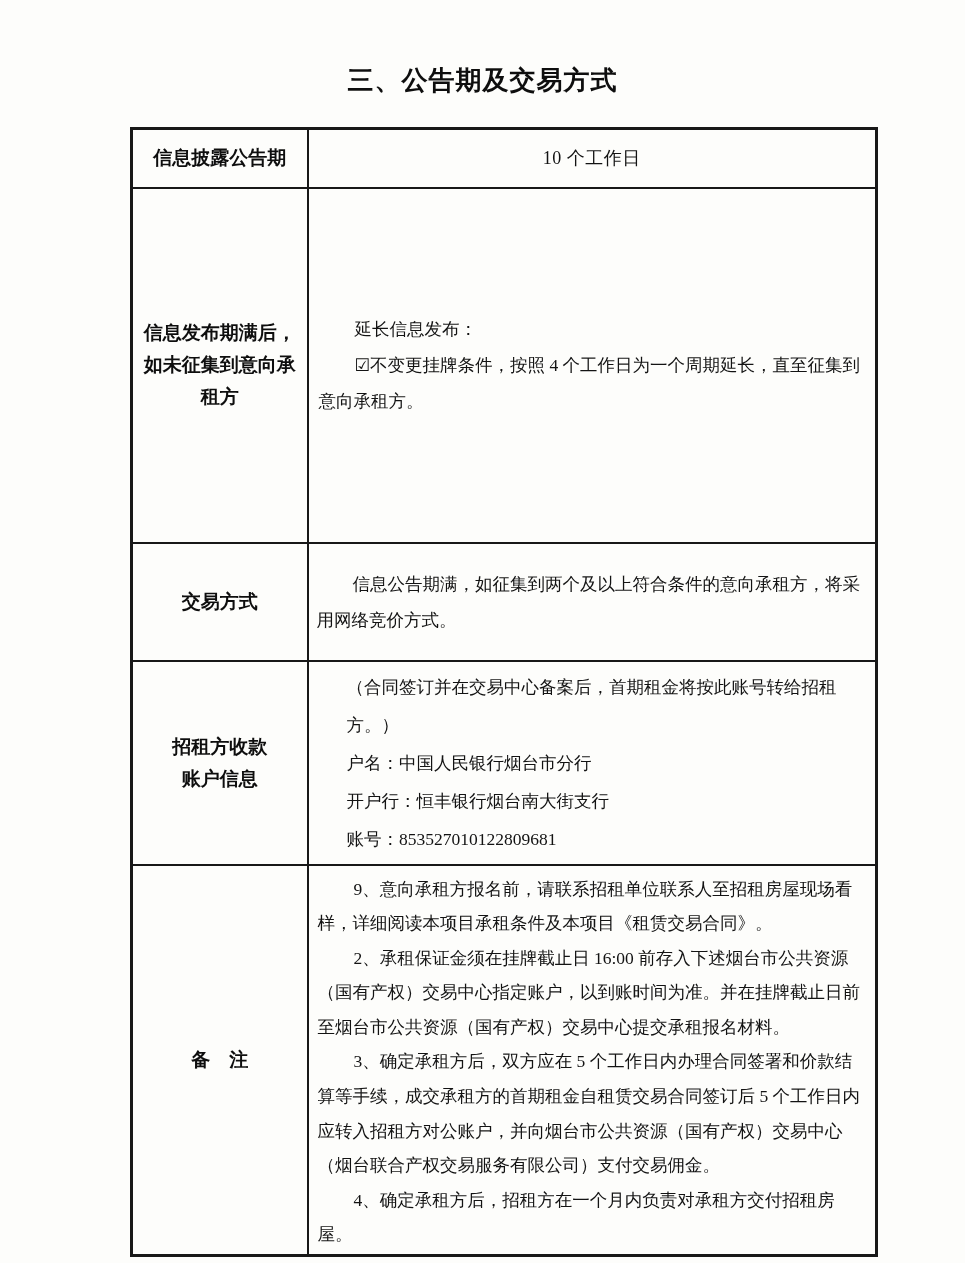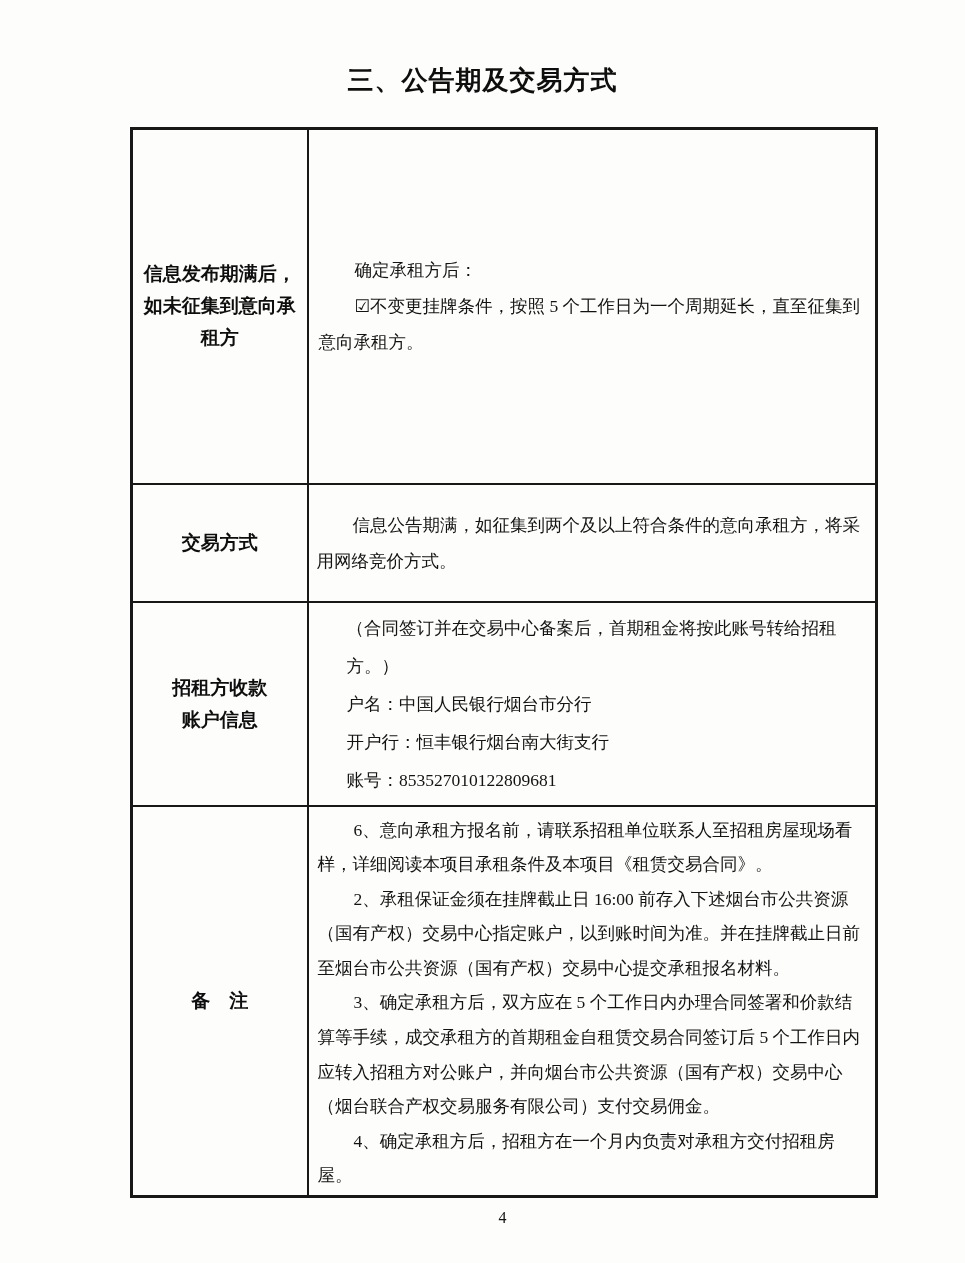--- a/index.html
+++ b/index.html
@@ -82,26 +82,30 @@
   <table class="doc-table">
     <colgroup>
       <col style="width:176px">
       <col style="width:192px">
       <col style="width:190px">
       <col style="width:187px">
     </colgroup>
     <tbody>
 
 
+      <tr style="height:59px">
+        <th>信息披露公告期</th>
+        <td colspan="3" class="val-center">10 个工作日</td>
+      </tr>
 
       <tr style="height:355px">
         <th>信息发布期满后，如未征集到意向承租方</th>
         <td colspan="3" class="extension-cell">
-          <div class="para">确定承租方后：</div>
-          <div class="para">☑不变更挂牌条件，按照 5 个工作日为一个周期延长，直至征集到意向承租方。</div>
+          <div class="para">延长信息发布：</div>
+          <div class="para">☑不变更挂牌条件，按照 4 个工作日为一个周期延长，直至征集到意向承租方。</div>
         </td>
       </tr>
 
       <tr style="height:101px">
         <th>交易方式</th>
         <td colspan="3" class="method-cell">
           <div class="para">信息公告期满，如征集到两个及以上符合条件的意向承租方，将采用网络竞价方式。</div>
         </td>
       </tr>
 
@@ -114,21 +118,21 @@
           <div class="acct-line">（合同签订并在交易中心备案后，首期租金将按此账号转给招租方。）</div>
           <div class="acct-line">户名：中国人民银行烟台市分行</div>
           <div class="acct-line">开户行：恒丰银行烟台南大街支行</div>
           <div class="acct-line">账号：853527010122809681</div>
         </td>
       </tr>
 
       <tr style="height:341px">
         <th>备　注</th>
         <td colspan="3" class="remarks-cell">
-          <div class="para">6、意向承租方报名前，请联系招租单位联系人至招租房屋现场看样，详细阅读本项目承租条件及本项目《租赁交易合同》。</div>
+          <div class="para">9、意向承租方报名前，请联系招租单位联系人至招租房屋现场看样，详细阅读本项目承租条件及本项目《租赁交易合同》。</div>
           <div class="para">2、承租保证金须在挂牌截止日 16:00 前存入下述烟台市公共资源（国有产权）交易中心指定账户，以到账时间为准。并在挂牌截止日前至烟台市公共资源（国有产权）交易中心提交承租报名材料。</div>
           <div class="para">3、确定承租方后，双方应在 5 个工作日内办理合同签署和价款结算等手续，成交承租方的首期租金自租赁交易合同签订后 5 个工作日内应转入招租方对公账户，并向烟台市公共资源（国有产权）交易中心（烟台联合产权交易服务有限公司）支付交易佣金。</div>
           <div class="para">4、确定承租方后，招租方在一个月内负责对承租方交付招租房屋。</div>
         </td>
       </tr>
 
     </tbody>
   </table>
 
   <div class="page-number">4</div>

